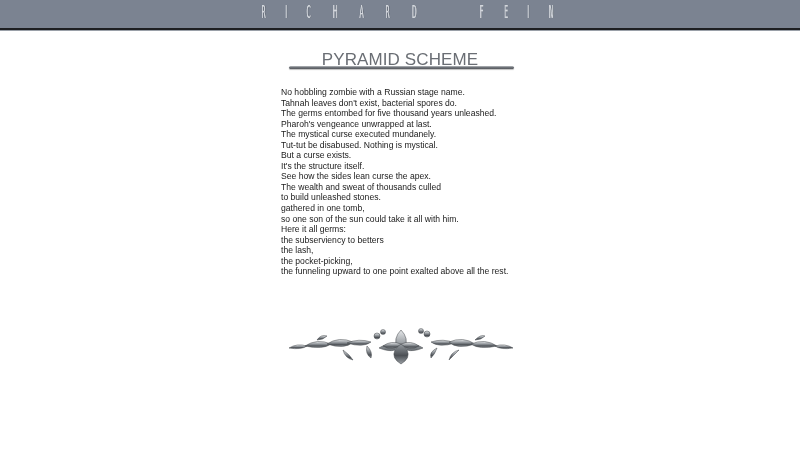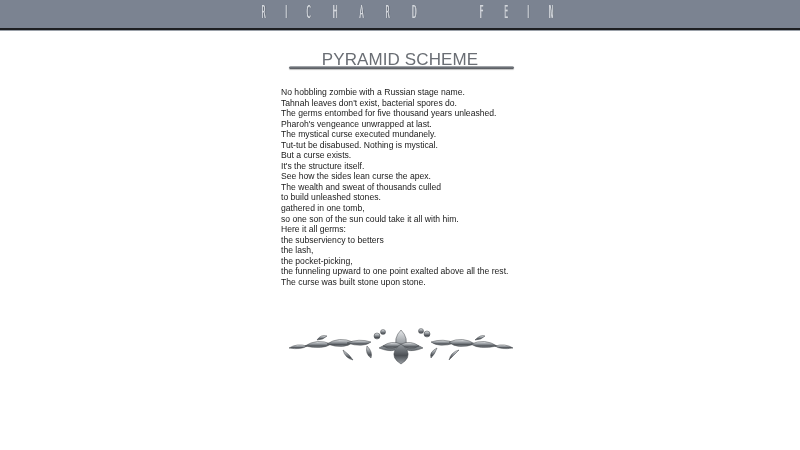--- a/index.html
+++ b/index.html
@@ -127,21 +127,20 @@
   <li>See how the sides lean curse the apex.</li>
   <li>The wealth and sweat of thousands culled</li>
   <li>to build unleashed stones.</li>
   <li>gathered in one tomb,</li>
   <li>so one son of the sun could take it all with him.</li>
   <li>Here it all germs:</li>
   <li>the subserviency to betters</li>
   <li>the lash,</li>
   <li>the pocket-picking,</li>
   <li>the funneling upward to one point exalted above all the rest.</li>
-  <li>The curse was built stone upon stone.</li>
 </ul>
 
 <div class="ornament">
   <svg width="228" height="40" viewBox="0 0 228 40" xmlns="http://www.w3.org/2000/svg">
     <defs>
       <linearGradient id="silver" x1="0" y1="0" x2="0" y2="1">
         <stop offset="0" stop-color="#e8eaec"></stop>
         <stop offset="0.45" stop-color="#8d9297"></stop>
         <stop offset="0.75" stop-color="#4c5055"></stop>
         <stop offset="1" stop-color="#9ba0a5"></stop>

